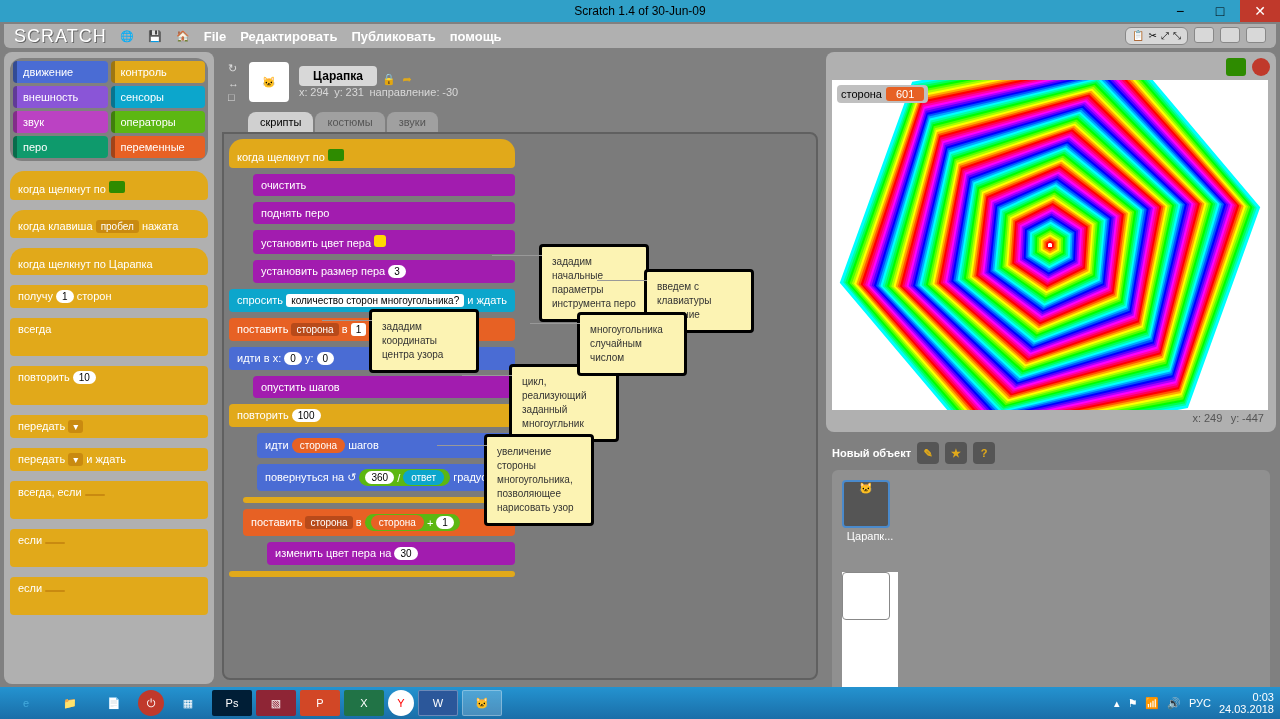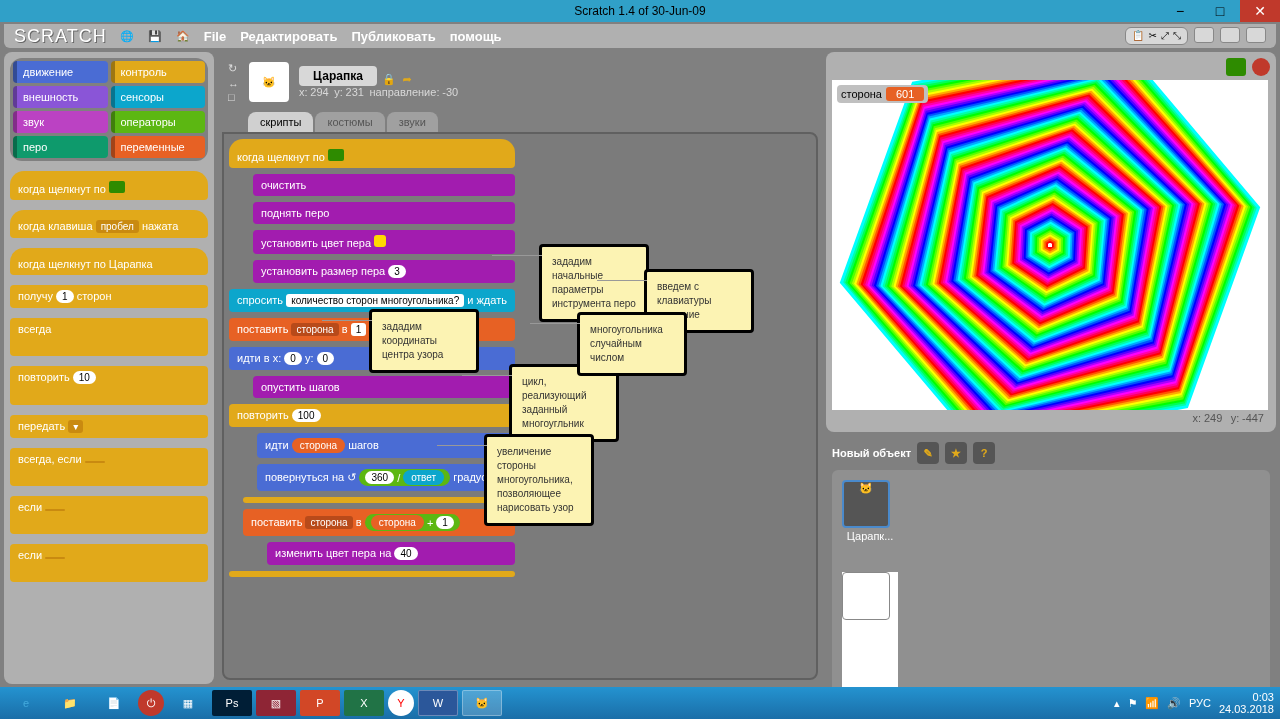--- a/index.html
+++ b/index.html
@@ -128,20 +128,21 @@
       <div class="catbtn" data-c="pen">перо</div>
       <div class="catbtn" data-c="variables">переменные</div>
     </div>
     <div class="blk control hat"><span>когда щелкнут по</span> <span class="flag"></span></div>
     <div class="blk control hat"><span>когда клавиша</span> <span class="dd">пробел</span> <span>нажата</span></div>
     <div class="blk control hat">когда щелкнут по  Царапка</div>
     <div class="blk control"><span>получу</span> <span class="rslot">1</span> <span>сторон</span></div>
     <div class="blk control c">всегда</div>
     <div class="blk control c"><span>повторить</span> <span class="rslot">10</span></div>
     <div class="blk control"><span>передать</span> <span class="dd">▾</span></div>
+    <div class="blk control"><span>передать</span> <span class="dd">▾</span> <span>и ждать</span></div>
     <div class="blk control c"><span>всегда, если</span> <span class="slot" style="width:20px;background:#c98a10"></span></div>
     <div class="blk control c"><span>если</span> <span class="slot" style="width:20px;background:#c98a10"></span></div>
     <div class="blk control c"><span>если</span> <span class="slot" style="width:20px;background:#c98a10"></span></div>
   </div>
 
   <div class="scriptarea">
     <div class="spriteheader">
       <div style="display:flex;flex-direction:column;gap:2px">
         <span style="color:#ddd">↻</span>
         <span style="color:#ddd">↔</span>
@@ -186,21 +187,21 @@
                   <span>/</span> 
                   <span class="reporter" style="background:#0ca6cc">ответ</span>
                 </span> <span>градусов</span></div>
           </div>
           <div class="blk control" style="height:6px;padding:2px"></div>
           <div class="blk var"><span>поставить</span> <span class="dd" style="background:#b84a1a">сторона</span> <span>в</span> <span class="opplus">
                 <span class="reporter">сторона</span> 
                 <span>+</span> 
                 <span class="rslot">1</span>
               </span></div>
-          <div class="blk pen"><span>изменить цвет пера на</span> <span class="rslot">40</span></div>
+          <div class="blk pen"><span>изменить цвет пера на</span> <span class="rslot">30</span></div>
         </div>
         <div class="blk control" style="height:6px;padding:2px"></div>
       </div>
 
       <div class="comment" style="left:315px;top:110px">зададим начальные параметры инструмента перо</div>
       <div class="comment" style="left:420px;top:135px">введем с клавиатуры значение</div>
       <div class="comment" style="left:145px;top:175px">зададим координаты центра узора</div>
       <div class="comment" style="left:285px;top:230px">цикл, реализующий заданный многоугльник</div>
       <div class="comment" style="left:353px;top:178px">многоугольника случайным числом</div>
       <div class="comment" style="left:260px;top:300px">увеличение стороны многоугольника, позволяющее нарисовать узор</div>

